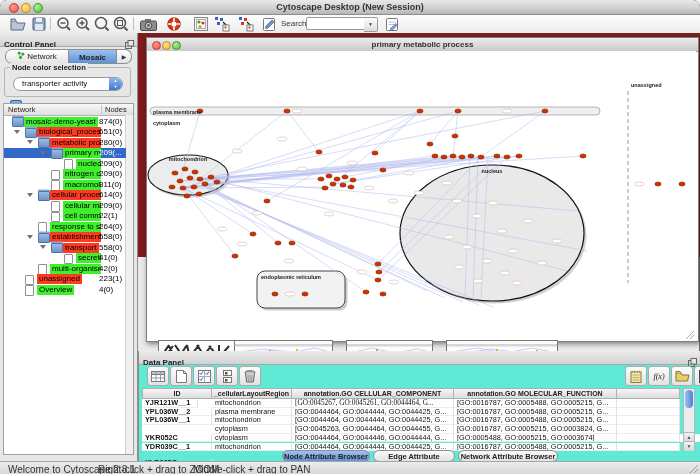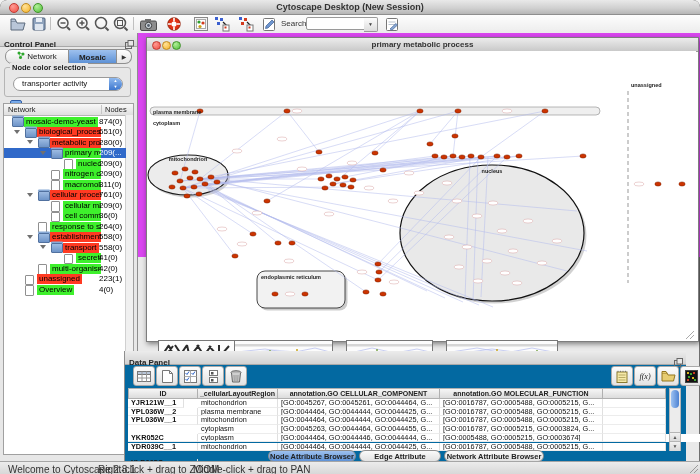--- a/index.html
+++ b/index.html
@@ -54,29 +54,29 @@
   .tri{position:absolute;top:3px;width:0;height:0;border-top:4px solid #707070;border-left:3px solid transparent;border-right:3px solid transparent;}
   .ticon{position:absolute;top:1px;width:10px;height:8px;}
   .tfolder{background:linear-gradient(#9dbbe2,#6e94c8);border:1px solid #51719f;border-radius:1px;box-shadow:0 -1.5px 0 #87a9d6;}
   .tfile{width:7px;height:8.5px;background:#fff;border:1px solid #909090;border-radius:1px;}
   .tlabel{position:absolute;top:0.5px;font-size:8px;color:#000;line-height:10px;padding:0 2px;white-space:nowrap;overflow:hidden;}
   .tlabel.green{background:#3ef02c;}
   .tlabel.red{background:#ff3a22;}
   .tcount{position:absolute;left:95px;top:0.5px;font-size:8px;color:#000;line-height:10px;white-space:nowrap;}
   .sel .tcount{color:#fff;}
   
-  #desktop{left:138px;top:33px;width:562px;height:224px;background:#d946ef;}
+  #desktop{left:138px;top:33px;width:562px;height:224px;background:#7f1d1d;}
   #net-window{left:8px;top:4px;width:551px;height:303px;background:#fff;border:1px solid #7d7d7d;box-shadow:1px 2px 5px rgba(0,0,0,.45);}
   #net-title{left:0;top:0;width:100%;height:13px;background:linear-gradient(#ececec,#c9c9c9);border-bottom:1px solid #9a9a9a;}
   #net-title .title{width:100%;text-align:center;font-size:8px;font-weight:bold;color:#333;line-height:13px;}
   #net-title .light{width:7px;height:7px;top:3px;}
   #net-canvas{left:0;top:13px;}
   .frag{top:307px;height:11px;background:#fcfcfc;border:1px solid #777;border-bottom:none;overflow:hidden;}
   
-  #data-panel{left:124px;top:351px;width:562px;height:110px;background:#0369a1;border-left:1px solid #8e8e8e;box-sizing:border-box;}
+  #data-panel{left:138px;top:351px;width:562px;height:110px;background:#5eead4;border-left:1px solid #8e8e8e;box-sizing:border-box;}
   #dp-toolbar{left:0;top:13px;width:100%;height:23px;}
   .dbtn{top:2px;width:20px;height:18px;display:flex;align-items:center;justify-content:center;background:linear-gradient(#fcfcfc,#e3e3e3);border:1px solid #aaa;border-radius:3px;}
   #dp-table{left:3px;top:37px;width:540px;}
   .hcell{position:absolute;top:0;height:11px;background:linear-gradient(#f6f6f6,#dcdcdc);border:1px solid #b0b0b0;border-left:none;box-sizing:border-box;font-size:7px;font-weight:bold;color:#222;text-align:center;line-height:10px;overflow:hidden;white-space:nowrap;}
   .hcell:first-child{border-left:1px solid #b0b0b0;}
   .drow{position:absolute;height:8.7px;background:#fff;}
   .dcell{position:absolute;top:0;height:8.7px;border-right:1px solid #e0e0e0;border-bottom:1px solid #ececec;box-sizing:border-box;font-size:7.3px;color:#111;line-height:8.7px;padding-left:3px;overflow:hidden;white-space:nowrap;}
   .dcell.b{font-weight:bold;}
   #dp-scroll{left:544px;top:37px;width:12px;height:63px;background:#ececec;border:1px solid #b5b5b5;box-sizing:border-box;}
   #dp-thumb{left:1px;top:1px;width:8px;height:18px;border-radius:4px;background:linear-gradient(90deg,#9cc2f2,#4d82d2);}
@@ -284,31 +284,31 @@
           </div>
           <div class="trow">
             <span class="ticon tfile" style="left: 47px;"></span>
             <span class="tlabel green" style="left: 59px; max-width: 34px;">macromolecule</span>
             <span class="tcount">311(0)</span>
           </div>
           <div class="trow">
             <span class="tri" style="left: 23px;"></span>
             <span class="ticon tfolder" style="left: 34px;"></span>
             <span class="tlabel red" style="left: 46px; max-width: 47px;">cellular process</span>
-            <span class="tcount">761(0)</span>
+            <span class="tcount">614(0)</span>
           </div>
           <div class="trow">
             <span class="ticon tfile" style="left: 47px;"></span>
             <span class="tlabel green" style="left: 59px; max-width: 34px;">cellular metabo</span>
             <span class="tcount">209(0)</span>
           </div>
           <div class="trow">
             <span class="ticon tfile" style="left: 47px;"></span>
             <span class="tlabel green" style="left: 59px; max-width: 34px;">cell communicat</span>
-            <span class="tcount">36(0)</span>
+            <span class="tcount">22(1)</span>
           </div>
           <div class="trow">
             <span class="ticon tfile" style="left: 34px;"></span>
             <span class="tlabel green" style="left: 46px; max-width: 47px;">response to stimulu</span>
             <span class="tcount">264(0)</span>
           </div>
           <div class="trow">
             <span class="tri" style="left: 23px;"></span>
             <span class="ticon tfolder" style="left: 34px;"></span>
             <span class="tlabel red" style="left: 46px; max-width: 47px;">establishment of lo</span>
@@ -612,21 +612,21 @@
     </div>
     <div id="dp-table" class="abs">
         <div class="hcell" style="left: 0px; width: 70px;">ID</div>
         <div class="hcell" style="left: 70px; width: 80px;">_cellularLayoutRegion</div>
         <div class="hcell" style="left: 150px; width: 162px;">annotation.GO CELLULAR_COMPONENT</div>
         <div class="hcell" style="left: 312px; width: 163px;">annotation.GO MOLECULAR_FUNCTION</div>
         <div class="hcell" style="left: 475px; width: 63px;"></div>
         <div class="drow" style="left: 0px; top: 11px; width: 538px;">
           <div class="dcell b" style="left: 0px; width: 56px;">YJR121W__1</div>
           <div class="dcell" style="left: 70px; width: 80px;">mitochondrion</div>
-          <div class="dcell" style="left: 150px; width: 162px;">[GO:0045267, GO:0045261, GO:0044464, G...</div>
+          <div class="dcell" style="left: 150px; width: 162px; font-family: Liberation Serif, serif;">[GO:0045267, GO:0045261, GO:0044464, G...</div>
           <div class="dcell" style="left: 312px; width: 163px;">[GO:0016787, GO:0005488, GO:0005215, G...</div>
           <div class="dcell" style="left: 475px; width: 63px;"></div>
         </div>
         <div class="drow" style="left: 0px; top: 19.7px; width: 538px;">
           <div class="dcell b" style="left: 0px; width: 70px;">YPL036W__2</div>
           <div class="dcell" style="left: 70px; width: 80px;">plasma membrane</div>
           <div class="dcell" style="left: 150px; width: 162px;">[GO:0044464, GO:0044444, GO:0044425, G...</div>
           <div class="dcell" style="left: 312px; width: 163px;">[GO:0016787, GO:0005488, GO:0005215, G...</div>
           <div class="dcell" style="left: 475px; width: 63px;"></div>
         </div>

